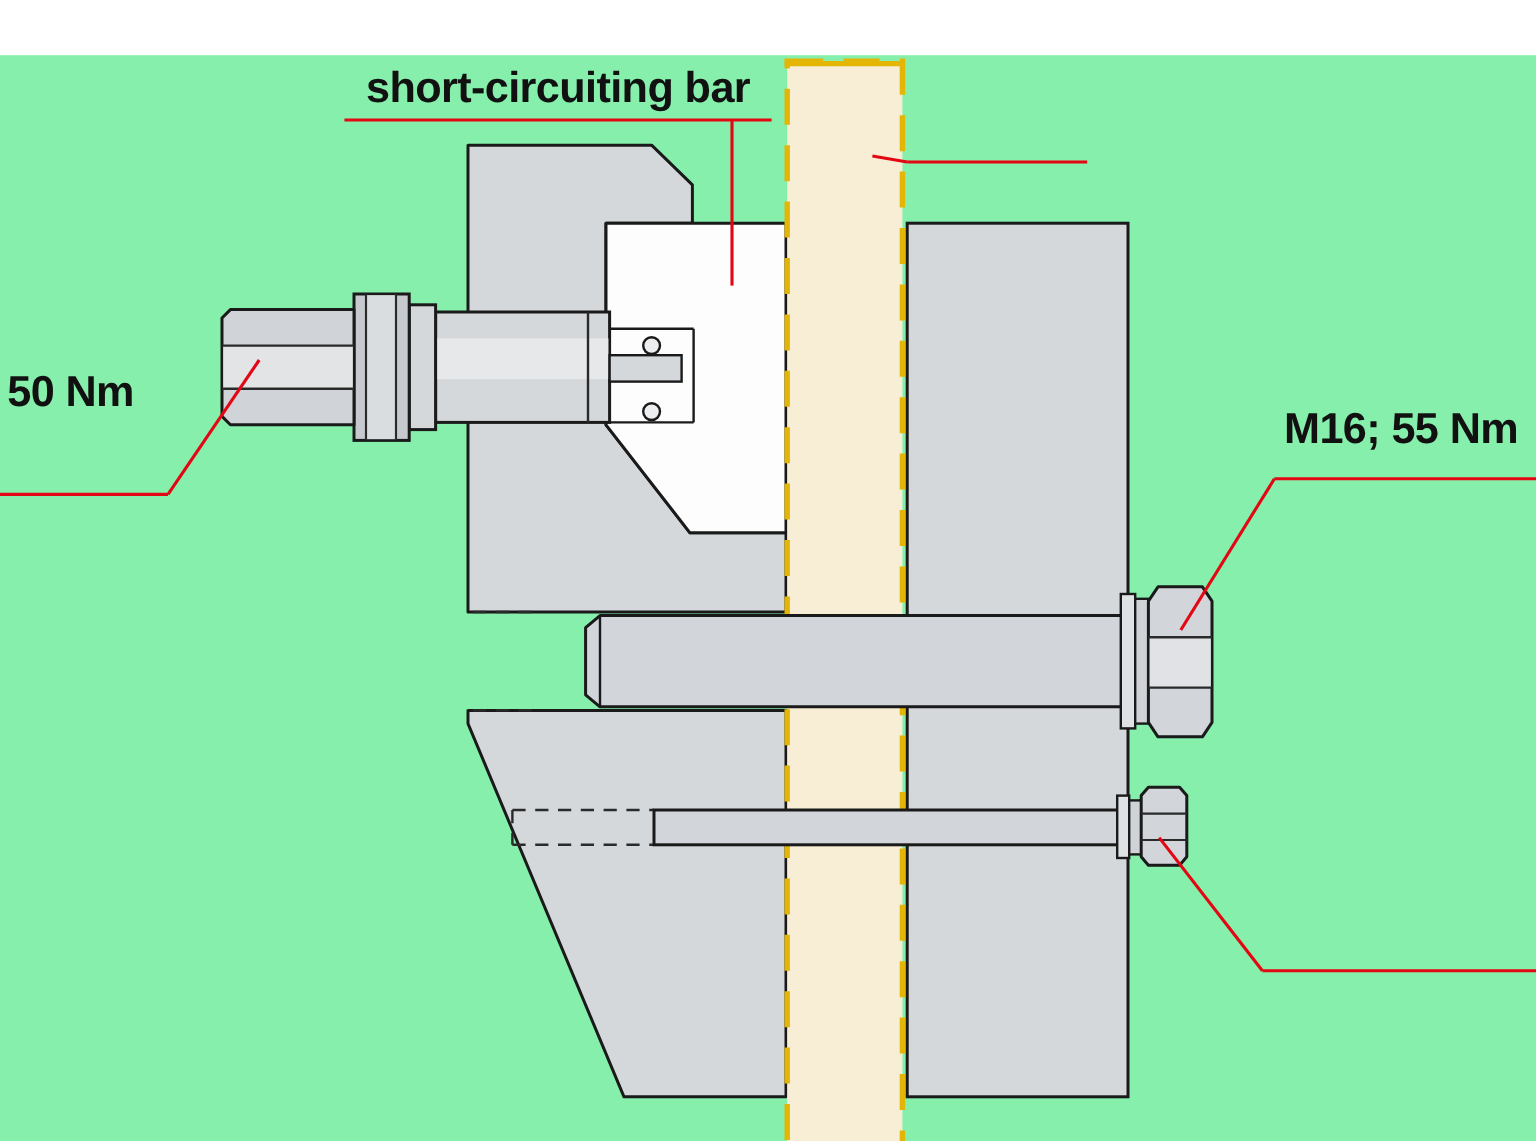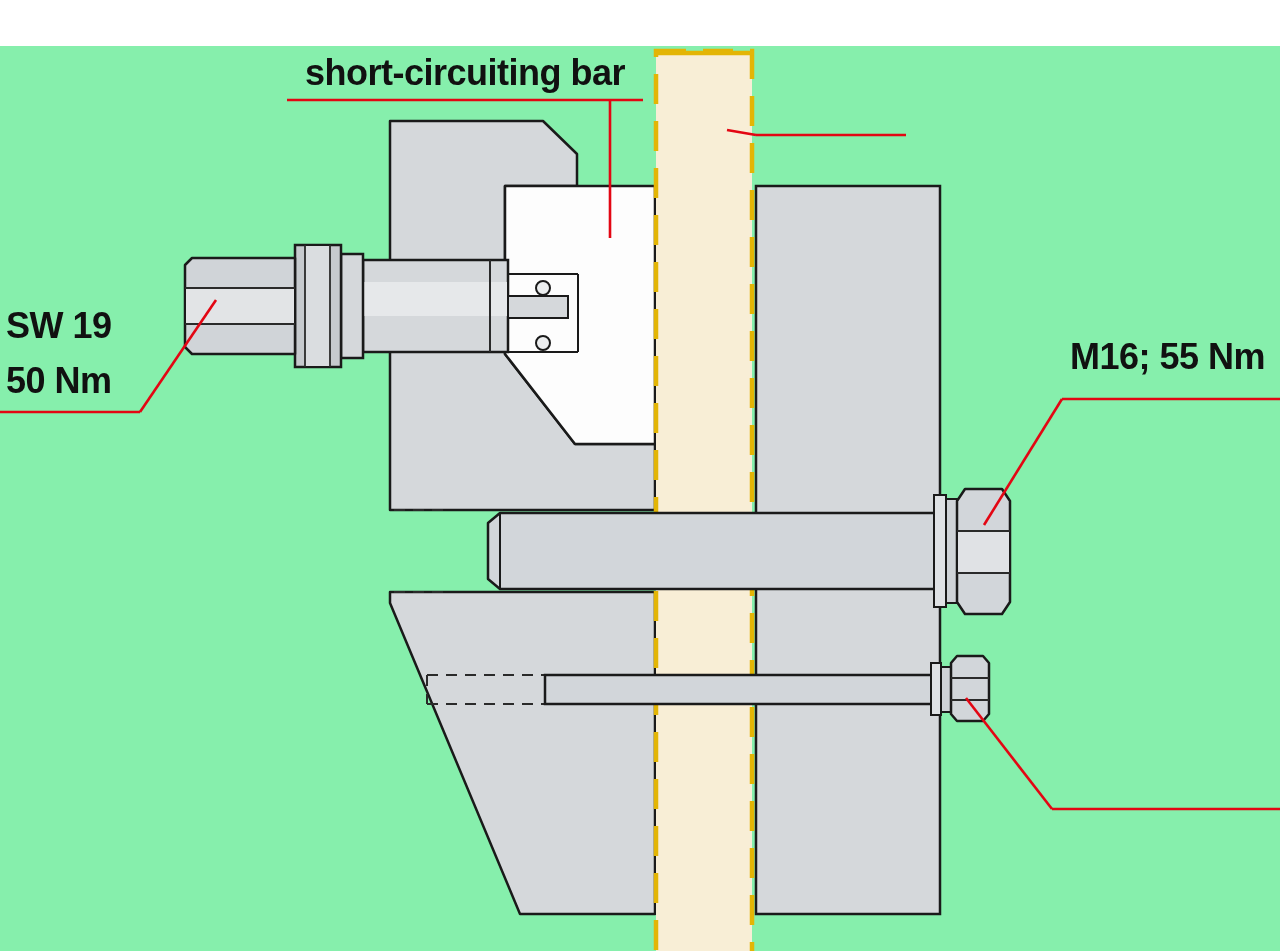--- a/index.html
+++ b/index.html
@@ -147,21 +147,20 @@
         <line x1="777" y1="929" x2="911" y2="929"></line>
         <line x1="777" y1="929" x2="727" y2="939"></line>
       </g>
     </g>
   </svg>
 
   <div class="label label-center" style="left:280px;top:6px;width:370px;">short-circuiting bar</div>
 
 
   <div class="label two-line" style="left:6px;top:252px;">
-    <div>SW 19</div>
     <div>50 Nm</div>
   </div>
 
   <div class="label" style="left:1070px;top:290px;">M16; 55 Nm</div>
 
 
 
 </div>
 
 </body></html>

